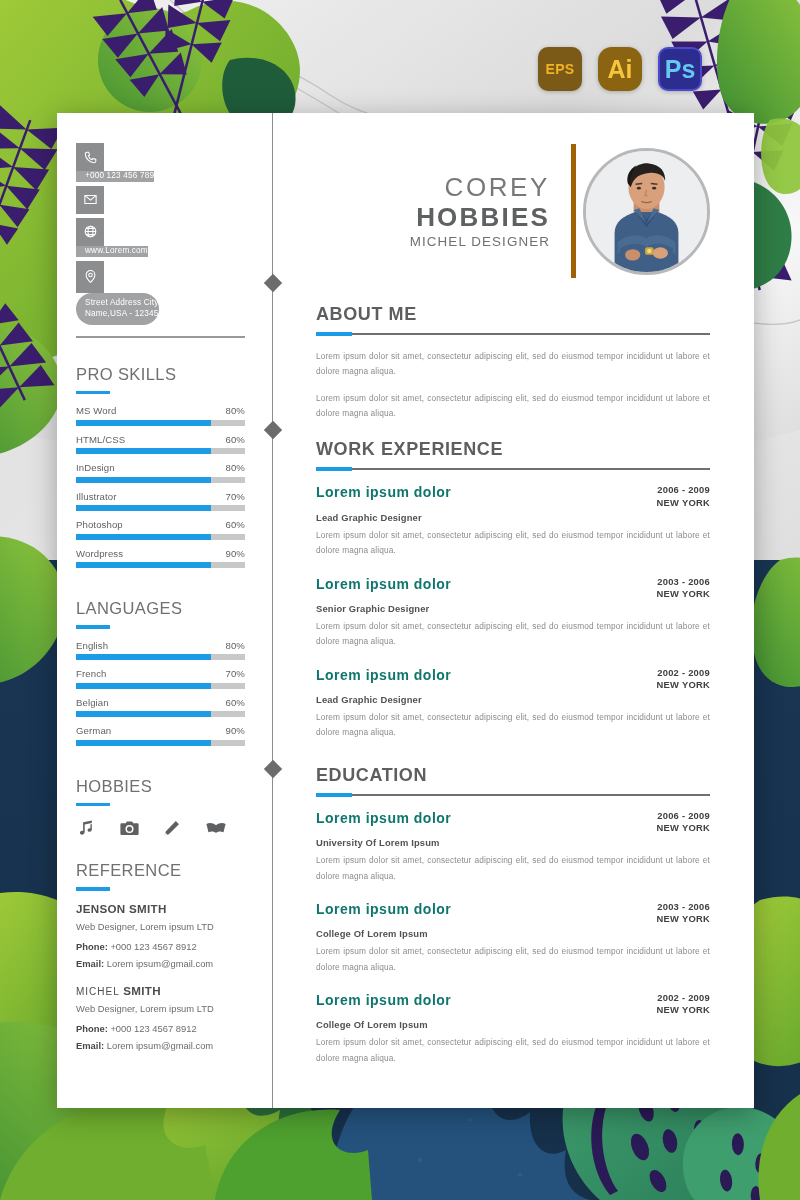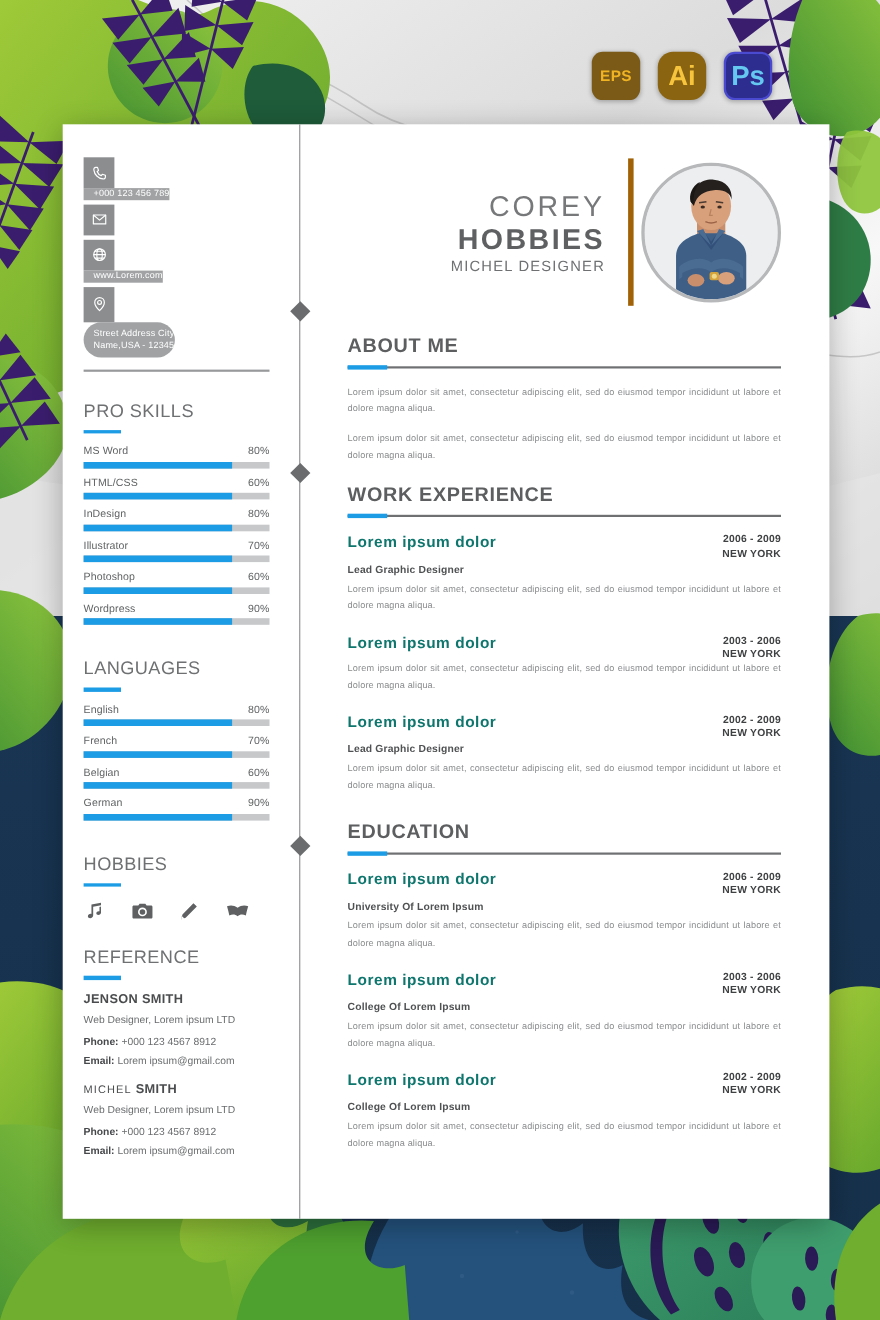--- a/index.html
+++ b/index.html
@@ -651,20 +651,21 @@
           <div class="entry">
             <div class="entry-top">
               <div>
                 <div class="entry-title">Lorem ipsum dolor</div>
               </div>
               <div class="entry-meta">
                 <div>2003 - 2006</div>
                 <div>NEW YORK</div>
               </div>
             </div>
+            <div class="entry-sub">Senior Graphic Designer</div>
             <div class="body-p">Lorem ipsum dolor sit amet, consectetur adipiscing elit, sed do eiusmod tempor incididunt ut labore et dolore magna aliqua.</div>
           </div>
           <div class="entry">
             <div class="entry-top">
               <div>
                 <div class="entry-title">Lorem ipsum dolor</div>
               </div>
               <div class="entry-meta">
                 <div>2002 - 2009</div>
                 <div>NEW YORK</div>

